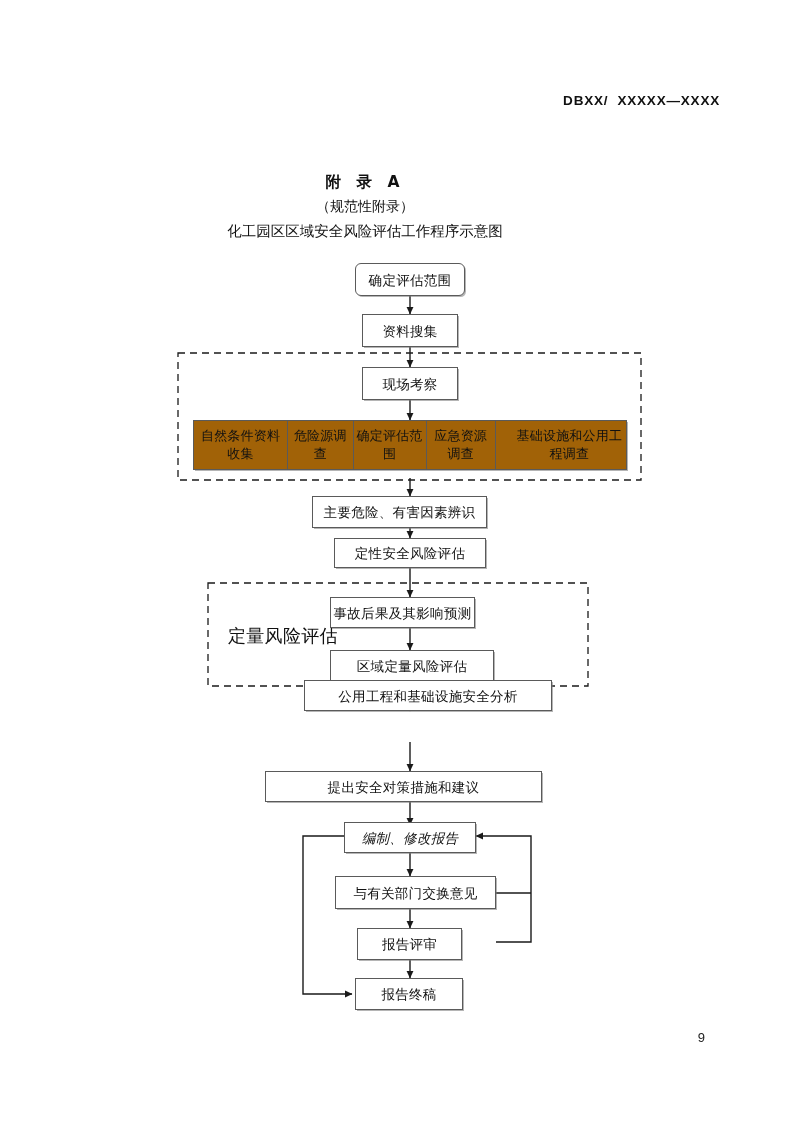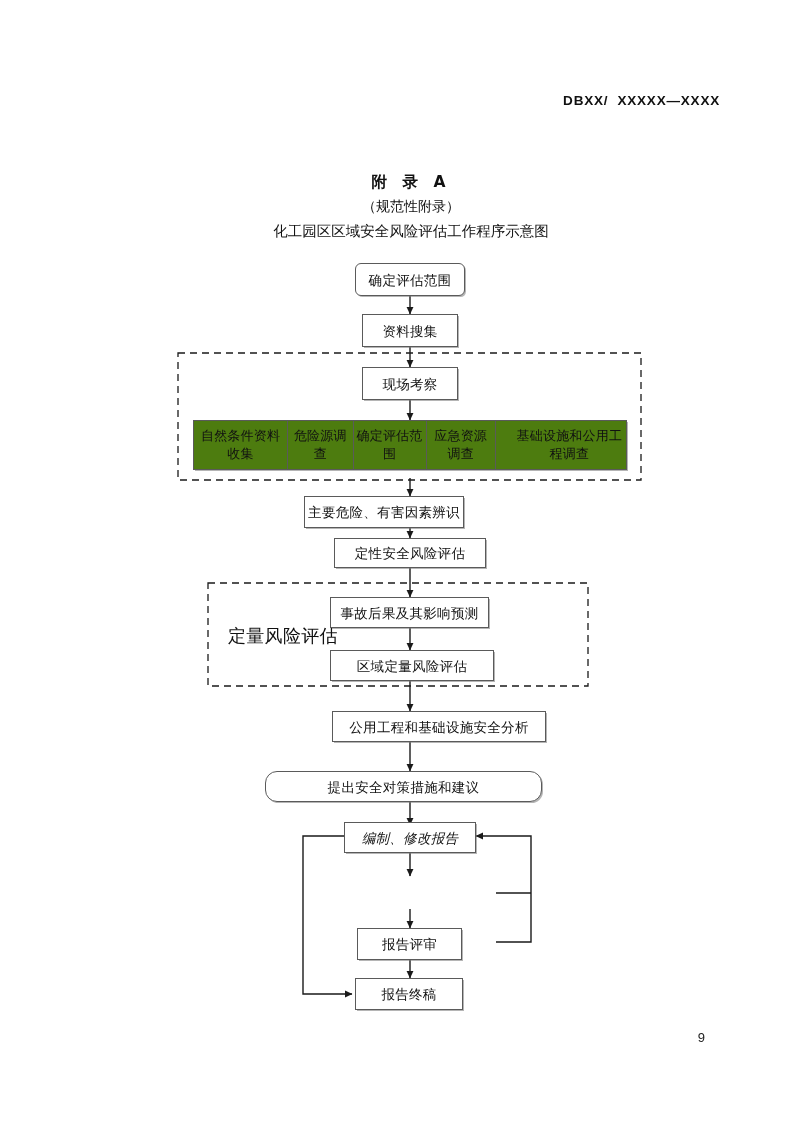--- a/index.html
+++ b/index.html
@@ -29,21 +29,20 @@
     white-space: pre;
   }
 
   
   .title-block {
     position: absolute;
     top: 170px;
     left: 0;
     width: 730px;
     text-align: center;
-    padding-left: 46px;
   }
   .title-main {
     font-size: 15.5px;
     font-weight: 700;
     letter-spacing: 5px;
     line-height: 24px;
     color: #111;
   }
   .title-sub {
     font-size: 14px;
@@ -98,21 +97,21 @@
     letter-spacing: 0.3px;
     white-space: nowrap;
   }
 
   
   .survey-row {
     position: absolute;
     box-sizing: border-box;
     display: flex;
     border: 1px solid #5a5a5a;
-    background: #4d7c0f;
+    background: #a16207;
     box-shadow: 1.5px 1.5px 0 -0.5px rgba(120,120,120,0.55);
   }
   .survey-cell {
     box-sizing: border-box;
     border-right: 1px solid #5a5a5a;
     display: flex;
     align-items: center;
     justify-content: center;
     text-align: center;
     font-size: 13px;
@@ -187,36 +186,37 @@
   <div class="node" style="left:362px; top:367px; width:96px; height:33px;">现场考察</div>
 
   <div class="survey-row" style="left:193px; top:420px; width:434px; height:50px;">
     <div class="survey-cell" style="width:98px;">自然条件资料收集</div>
     <div class="survey-cell" style="width:68px;">危险源调查</div>
     <div class="survey-cell" style="width:76px;">确定评估范围</div>
     <div class="survey-cell" style="width:72px;">应急资源调查</div>
     <div class="survey-cell" style="width:118px;">基础设施和公用工程调查</div>
   </div>
 
-  <div class="node" style="left:304px; top:496px; width:160px; height:32px;">主要危险、有害因素辨识</div>
+  <div class="node" style="left:312px; top:496px; width:175px; height:32px;">主要危险、有害因素辨识</div>
 
   <div class="node" style="left:334px; top:538px; width:152px; height:30px;">定性安全风险评估</div>
 
   <div class="group-label" style="left:228px; top:627px;">定量风险评估</div>
 
-  <div class="node" style="left:330px; top:597px; width:159px; height:31px;">事故后果及其影响预测</div>
+  <div class="node" style="left:330px; top:597px; width:145px; height:31px;">事故后果及其影响预测</div>
 
   <div class="node" style="left:330px; top:650px; width:164px; height:31px;">区域定量风险评估</div>
 
-  <div class="node" style="left:304px; top:711px; width:214px; height:31px;margin-left:28px;">公用工程和基础设施安全分析</div>
-
-  <div class="node" style="left:265px; top:771px; width:277px; height:31px;border-radius:12px;">提出安全对策措施和建议</div>
+  <div class="node" style="left:304px; top:680px; width:248px; height:31px;">公用工程和基础设施安全分析</div>
+
+  <div class="node" style="left:265px; top:771px; width:277px; height:31px;">提出安全对策措施和建议</div>
 
   <div class="node" style="left:344px; top:822px; width:132px; height:31px;font-style:italic;">编制、修改报告</div>
 
+  <div class="node" style="left:335px; top:876px; width:161px; height:33px;">与有关部门交换意见</div>
 
   <div class="node" style="left:357px; top:928px; width:105px; height:32px;">报告评审</div>
 
   <div class="node" style="left:355px; top:978px; width:108px; height:32px;">报告终稿</div>
 
 </div>
 
 <div class="page-no">9</div>
 
 </body></html>

